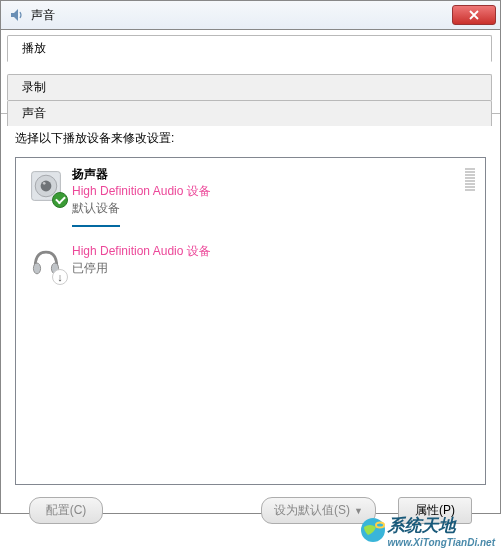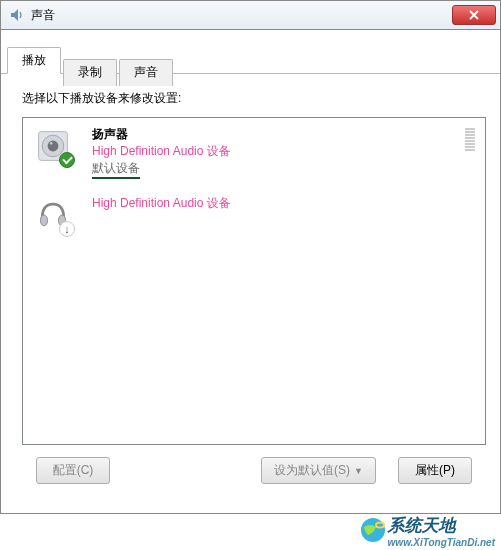--- a/index.html
+++ b/index.html
@@ -9,50 +9,50 @@
 .titlebar { height: 30px; background: linear-gradient(to bottom, #f5f8fb, #e8eef6); border: 1px solid #888; display: flex; align-items: center; padding: 0 4px 0 8px; justify-content: space-between; }
 .titlebar-left { display: flex; align-items: center; gap: 6px; }
 .title-text { font-size: 12px; color: #000; }
 .close-btn { width: 44px; height: 20px; background: linear-gradient(to bottom, #e77, #c9302c); border: 1px solid #933; border-radius: 3px; display: flex; align-items: center; justify-content: center; color: #fff; cursor: pointer; }
 .close-btn svg { width: 10px; height: 10px; }
 
 
 .dialog-body { border: 1px solid #888; border-top: none; background: #fff; height: 484px; }
 
 
-.tab-strip { display: flex; padding: 16px 6px 0 6px; border-bottom: 1px solid #b9b9b9; background: #fff; position: relative; }
+.tab-strip { display: flex; padding: 4px 6px 0 6px; border-bottom: 1px solid #b9b9b9; background: #fff; position: relative; flex-direction: column; }
 .tab { padding: 4px 14px; border: 1px solid #b9b9b9; border-bottom: none; background: #f0f0f0; margin-right: 2px; cursor: pointer; font-size: 12px; position: relative; top: 13px; border-radius: 2px 2px 0 0; }
 .tab.active { background: #fff; border-bottom: 1px solid #fff; top: 1px; z-index: 2; }
 
 
-.content { padding: 16px 14px 10px 14px; margin-left: 7px; }
+.content { padding: 16px 14px 10px 14px; }
 .instruction { font-size: 12px; margin-bottom: 10px; }
 
 .device-list { border: 1px solid #828790; height: 328px; background: #fff; overflow-y: auto; }
-.device-item { display: flex; padding: 8px 10px; gap: 19px; align-items: flex-start; position: relative; }
+.device-item { display: flex; padding: 8px 10px; gap: 6px; align-items: flex-start; position: relative; }
 .device-icon { width: 40px; height: 40px; display: flex; align-items: center; justify-content: center; position: relative; }
 .device-info { flex: 1; }
 .device-name { font-weight: bold; font-size: 12px; color: #000; }
 .device-desc { font-size: 12px; color: #ec4899; }
 .device-status { font-size: 12px; color: #6a6a6a; }
-.underline-red { display: inline-block; border-bottom: 2px solid #14532d; padding-bottom: 0px; }
+.underline-red { display: inline-block; border-bottom: 2px solid #0369a1; padding-bottom: 8px; }
 
 .level-meter { width: 10px; display: flex; flex-direction: column; gap: 1px; margin-top: 2px; }
 .level-bar { height: 2px; background: #ccc; }
 
 .badge { position: absolute; bottom: -2px; right: -2px; width: 16px; height: 16px; border-radius: 50%; background: #fff; display: flex; align-items: center; justify-content: center; border: 1px solid #ccc; }
 .badge.check { background: #3a9b35; border-color: #2a7a28; }
 .badge.check::after { content: ""; width: 7px; height: 4px; border-left: 2px solid #fff; border-bottom: 2px solid #fff; transform: rotate(-45deg); margin-top: -2px; }
 .badge.arrow-down::after { content: "↓"; font-size: 11px; color: #555; font-weight: bold; }
 
 
 .bottom-bar { display: flex; justify-content: space-between; padding: 12px 14px; }
 .bottom-right { display: flex; gap: 22px; }
 .btn { padding: 4px 12px; font-size: 12px; border: 1px solid #adadad; background: linear-gradient(to bottom, #f5f5f5, #e1e1e1); border-radius: 3px; cursor: pointer; min-width: 74px; text-align: center; }
-.btn.disabled { color: #888; cursor: default; }
+.btn.disabled { color: #888; cursor: default; border-radius: 11px; }
 .dropdown-arrow { font-size: 9px; margin-left: 4px; }
 
 
 .watermark { position: absolute; bottom: 2px; right: 6px; display: flex; align-items: center; gap: 0; font-size: 12px; color: #333; }
 .watermark-main { font-size: 17px; font-weight: bold; color: #1a5a7a; font-style: italic; }
 .watermark-sub { font-size: 10px; color: #4a8aaa; font-style: italic; font-weight: bold; }
 .watermark-icon svg { width: 30px; height: 30px; }
 
 
 .speaker-svg { width: 36px; height: 36px; }
@@ -123,20 +123,21 @@
         <div class="device-icon">
           <svg class="headphone-svg" viewBox="0 0 40 40">
             <path d="M8 24 Q8 8 20 8 Q32 8 32 24" stroke="#888" stroke-width="3" fill="none"></path>
             <ellipse cx="10" cy="26" rx="4" ry="6" fill="#c0c4c8" stroke="#888"></ellipse>
             <ellipse cx="30" cy="26" rx="4" ry="6" fill="#c0c4c8" stroke="#888"></ellipse>
           </svg>
           <div class="badge arrow-down"></div>
         </div>
         <div class="device-info">
           <div class="device-desc">High Definition Audio 设备</div>
+          <div class="device-status">已停用</div>
         </div>
       </div>
     </div>
 
     <div class="bottom-bar">
       <div class="btn disabled">配置(C)</div>
       <div class="bottom-right">
         <div class="btn disabled"><span>设为默认值(S)</span><span class="dropdown-arrow">▼</span></div>
         <div class="btn">属性(P)</div>
       </div>

